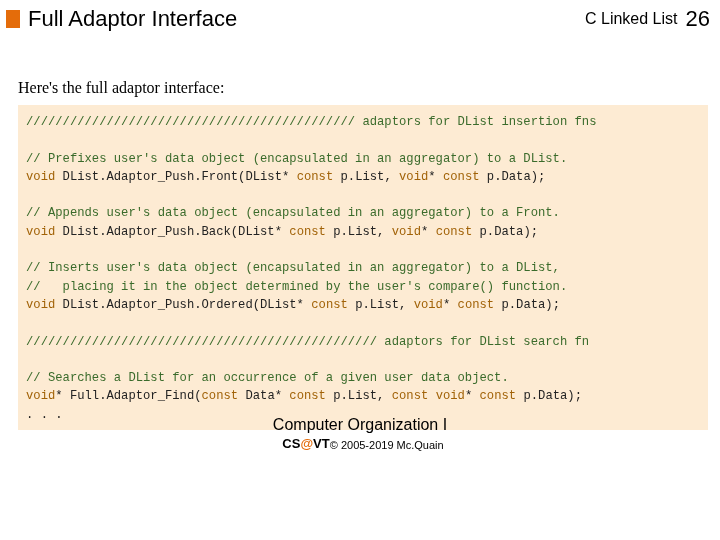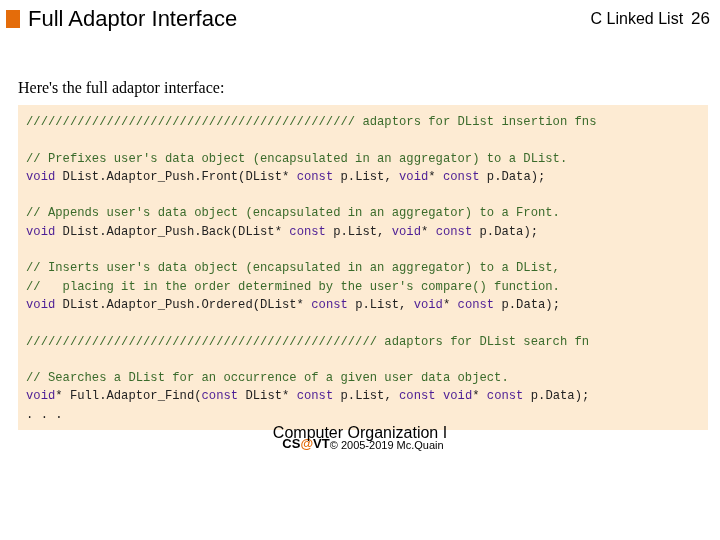--- a/index.html
+++ b/index.html
@@ -3,45 +3,45 @@
 <meta charset="utf-8">
 <style>
   * { box-sizing: border-box; margin: 0; padding: 0; }
   html, body { width: 720px; height: 540px; font-family: Georgia, 'Times New Roman', serif; background: #fff; color: #000; }
   .slide { width: 720px; height: 452px; position: relative; display: flex; flex-direction: column; }
   .titlebar { display: flex; align-items: center; padding: 6px 10px 4px 6px; }
   .title-marker { width: 14px; height: 18px; background: #e46c0a; margin-right: 8px; flex: 0 0 auto; }
   .title { font-size: 22px; font-weight: 400; font-family: Arial, Helvetica, sans-serif; }
   .hdr-right { margin-left: auto; display: flex; align-items: center; gap: 8px; font-family: Arial, Helvetica, sans-serif; }
   .course-tag { font-size: 16px; }
-  .slide-num { font-size: 17px; }
+  .slide-num { font-size: 22px; }
   .rule { height: 2px; background: linear-gradient(#c9a070, #c9a070); margin: 0 10px 6px 10px; }
   .body { flex: 1; padding: 4px 12px 0 18px; }
   .intro { font-size: 16px; font-family: Georgia, serif; margin-bottom: 8px; margin-top: 33px; }
   .codebox {
     background: #fdebd3;
     padding: 8px 8px 6px 8px;
     font-family: "Courier New", Courier, monospace;
     font-size: 12.2px;
     line-height: 1.5;
     color: #222;
     white-space: pre;
     overflow: hidden;
   }
   .codebox .cmt { color: #3a6b2b; }
-  .codebox .kw  { color: #4c1d95; }
+  .codebox .kw  { color: #a16207; }
   .footer {
     display: flex;
     align-items: flex-end;
     justify-content: center;
     padding: 6px 12px 6px 18px;
   }
   .footer .left { font-family: Arial, Helvetica, sans-serif; font-weight: bold; font-size: 13px; }
   .footer .left .at { color: #e46c0a; }
-  .footer .center { font-family: Arial, Helvetica, sans-serif; font-size: 16px; position: absolute; left: 50%; transform: translateX(-50%); bottom: 10px; }
+  .footer .center { font-family: Arial, Helvetica, sans-serif; font-size: 16px; position: absolute; left: 50%; transform: translateX(-50%); bottom: 18px; }
   .footer .right { font-family: Arial, Helvetica, sans-serif; font-size: 11px; }
 </style>
 </head>
 <body>
 
 <div class="slide">
 
   <div class="titlebar">
     <div class="title-marker"></div>
     <div class="title">Full Adaptor Interface</div>
@@ -57,27 +57,27 @@
 
     <div class="codebox"><span class="cmt">///////////////////////////////////////////// adaptors for DList insertion fns</span>
 <span></span>
 <span class="cmt">// Prefixes user's data object (encapsulated in an aggregator) to a DList.</span>
 <span class="kw">void</span><span> DList.Adaptor_Push.Front(DList* </span><span class="kw">const</span><span> p.List, </span><span class="kw">void</span><span>* </span><span class="kw">const</span><span> p.Data);</span>
 <span></span>
 <span class="cmt">// Appends user's data object (encapsulated in an aggregator) to a Front.</span>
 <span class="kw">void</span><span> DList.Adaptor_Push.Back(DList* </span><span class="kw">const</span><span> p.List, </span><span class="kw">void</span><span>* </span><span class="kw">const</span><span> p.Data);</span>
 <span></span>
 <span class="cmt">// Inserts user's data object (encapsulated in an aggregator) to a DList,</span>
-<span class="cmt">//   placing it in the order determined by the user's compare() function.</span>
+<span class="cmt">//   placing it in the object determined by the user's compare() function.</span>
 <span class="kw">void</span><span> DList.Adaptor_Push.Ordered(DList* </span><span class="kw">const</span><span> p.List, </span><span class="kw">void</span><span>* </span><span class="kw">const</span><span> p.Data);</span>
 <span></span>
 <span class="cmt">//////////////////////////////////////////////// adaptors for DList search fn</span>
 <span></span>
 <span class="cmt">// Searches a DList for an occurrence of a given user data object.</span>
-<span class="kw">void</span><span>* Full.Adaptor_Find(</span><span class="kw">const</span><span> DList* </span><span class="kw">const</span><span> p.List, </span><span class="kw">const</span><span> </span><span class="kw">void</span><span>* </span><span class="kw">const</span><span> p.Data);</span>
+<span class="kw">void</span><span>* Full.Adaptor_Find(</span><span class="kw">const</span><span> Data* </span><span class="kw">const</span><span> p.List, </span><span class="kw">const</span><span> </span><span class="kw">void</span><span>* </span><span class="kw">const</span><span> p.Data);</span>
 <span>. . .</span></div>
   </div>
 
   <div class="footer">
     <div class="left">
       <span>CS</span><span class="at">@</span><span>VT</span>
     </div>
     <div class="center">Computer Organization I</div>
     <div class="right">© 2005-2019 Mc.Quain</div>
   </div>

